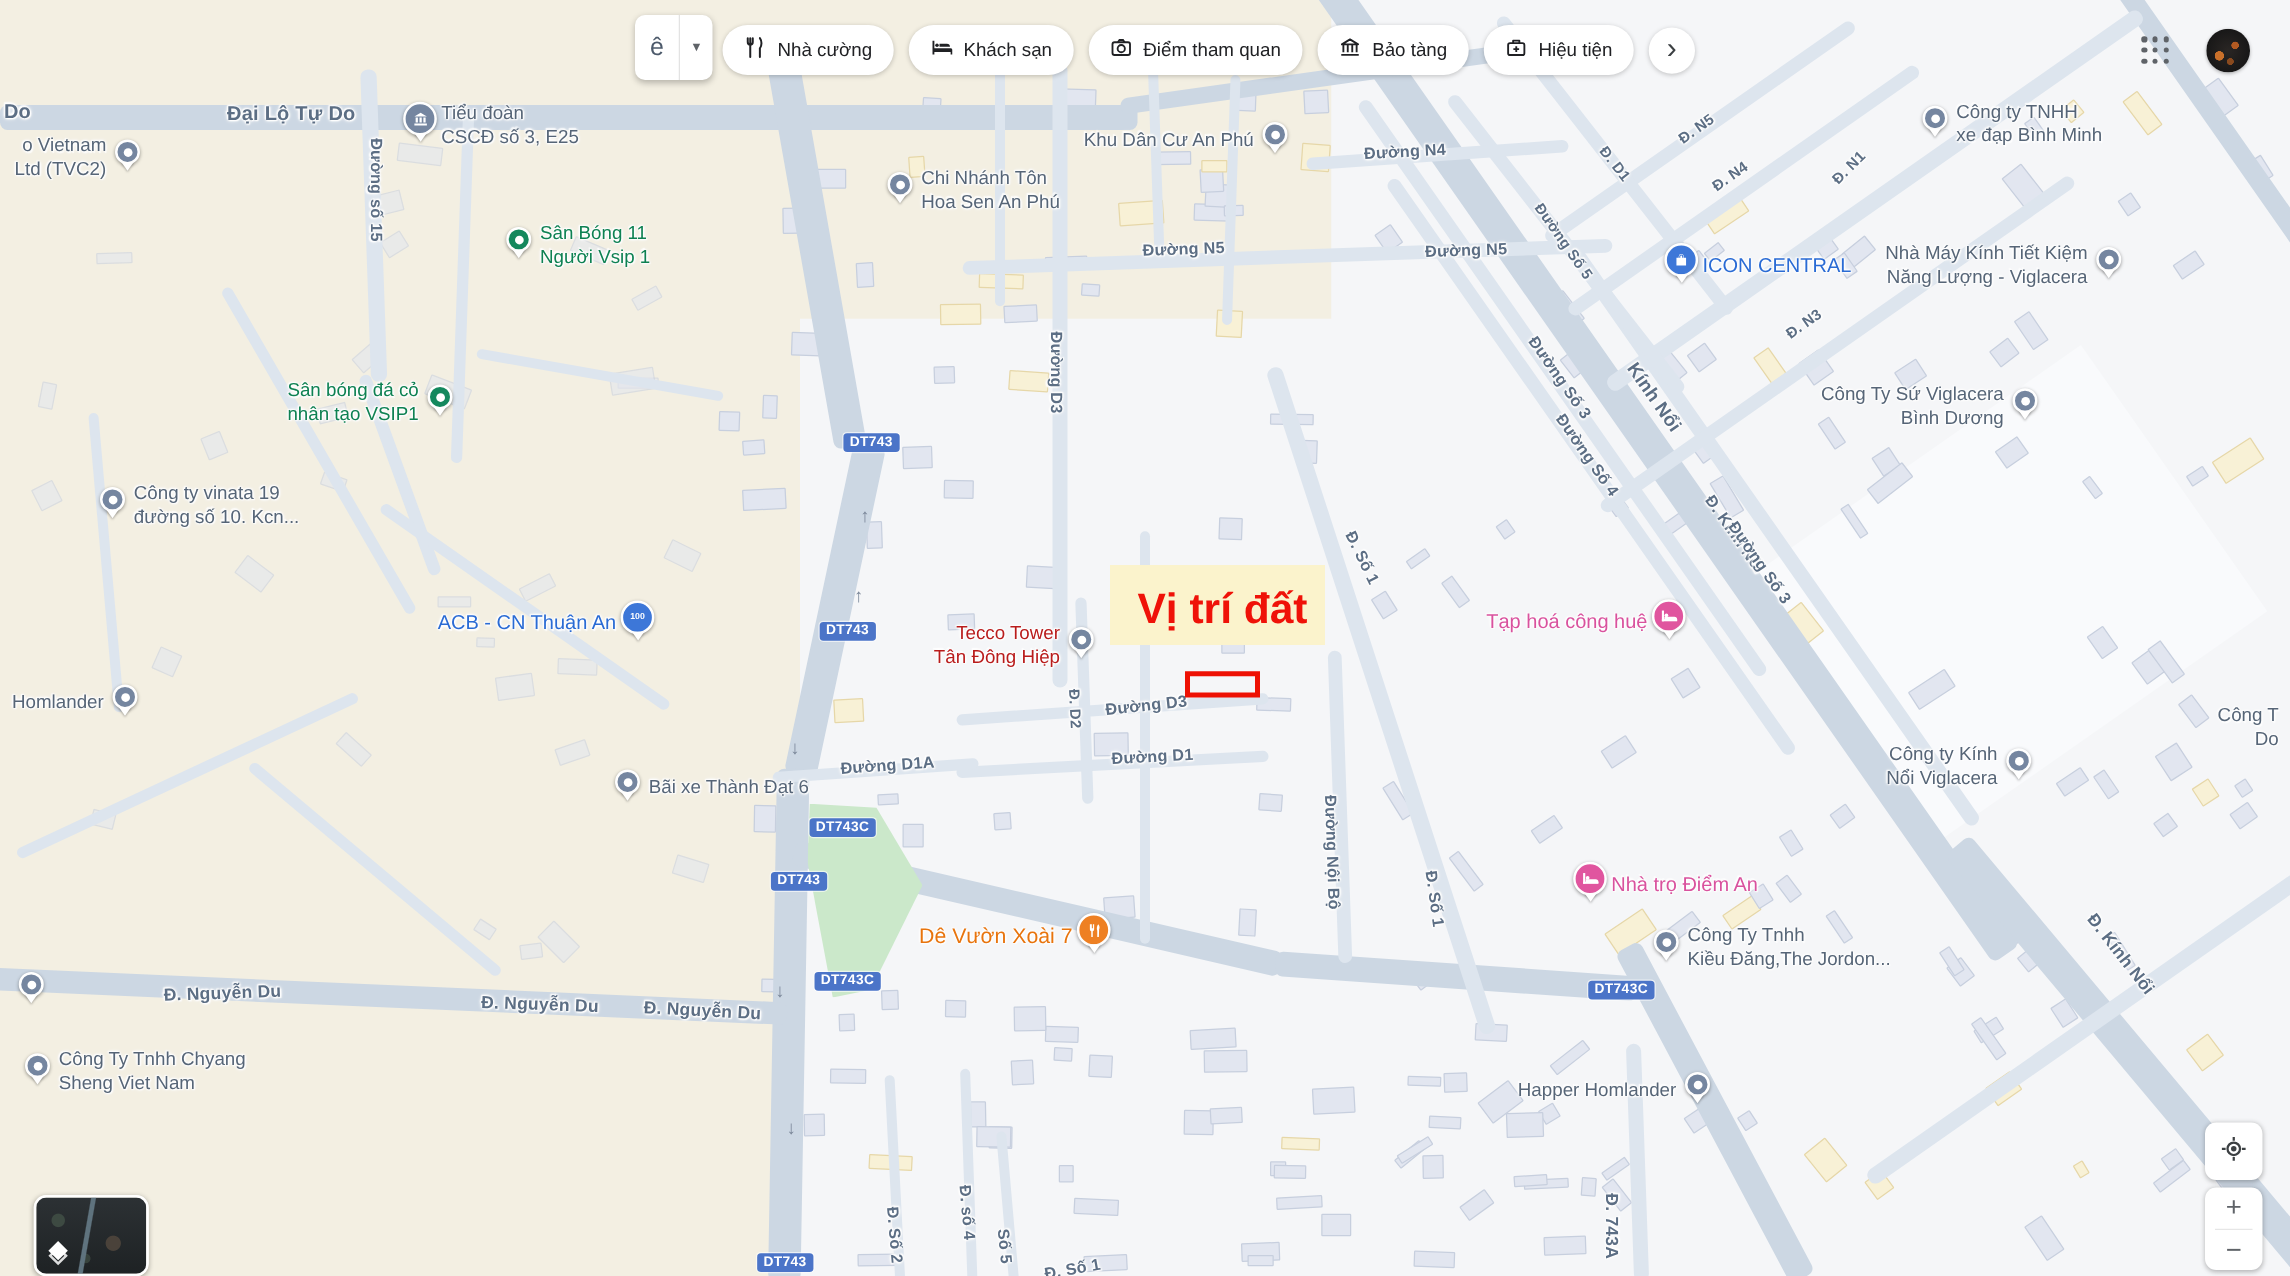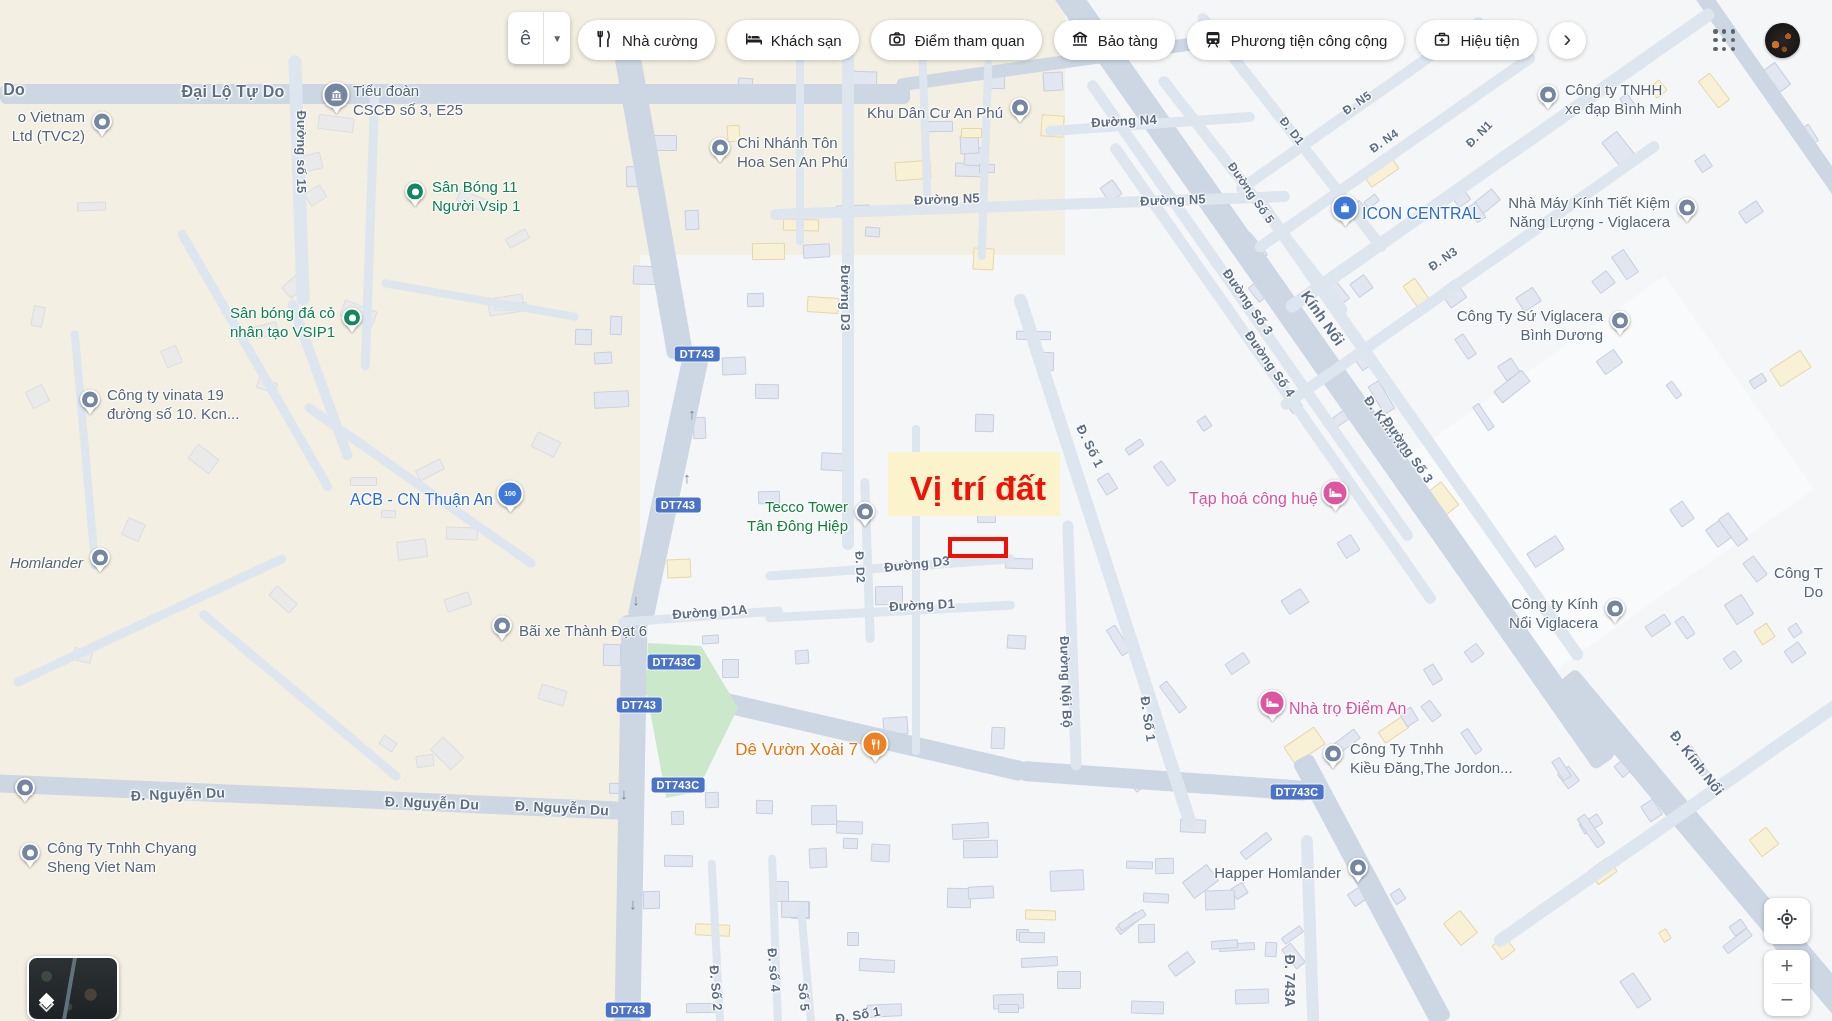--- a/index.html
+++ b/index.html
@@ -443,39 +443,39 @@
           </span>
           <span class="poi-label halo right" style="color:#566577;font-size:15px;">Công ty vinata 19<br>đường số 10. Kcn...</span>
         </div>
         <div class="poi" style="left:100px;top:562px;">
           <span class="pin">
       <span class="pin-c sm" style="background:#7586a0;">
               <span class="hole"></span>
             </span>
       <span class="tail"></span>
           </span>
-          <span class="poi-label halo left" style="color:#566577;font-size:15px;font-style:italic;">Homlander</span>
+          <span class="poi-label halo left" style="color:#566577;font-size:15px;">Homlander</span>
         </div>
         <div class="poi" style="left:510px;top:499px;">
           <span class="pin">
       <span class="pin-c lg" style="background:#3d77d8;">
               <span class="m100">100</span>
             </span>
       <span class="tail"></span>
           </span>
           <span class="poi-label halo left" style="color:#2a6bd4;font-size:16px;">ACB - CN Thuận An</span>
         </div>
         <div class="poi" style="left:865px;top:516px;">
           <span class="pin">
       <span class="pin-c sm" style="background:#7586a0;">
               <span class="hole"></span>
             </span>
       <span class="tail"></span>
           </span>
-          <span class="poi-label halo left" style="color:#15803d;font-size:15px;">Tecco Tower<br>Tân Đông Hiệp</span>
+          <span class="poi-label halo left" style="color:#b91c1c;font-size:15px;">Tecco Tower<br>Tân Đông Hiệp</span>
         </div>
         <div class="poi" style="left:502px;top:630px;">
           <span class="pin">
       <span class="pin-c sm" style="background:#7586a0;">
               <span class="hole"></span>
             </span>
       <span class="tail"></span>
           </span>
           <span class="poi-label halo right" style="color:#566577;font-size:15px;">Bãi xe Thành Đạt 6</span>
         </div>
@@ -657,30 +657,20 @@
       <span>Điểm tham quan</span>
     </div>
     <div class="chip">
       <span><svg width="18" height="18" viewBox="0 0 18 18" fill="none" stroke="#202124" stroke-width="1.5" stroke-linejoin="round">
             <path d="M2.5 6.5L9 2.5l6.5 4z"></path>
             <path d="M3.7 6.5v6.3M7.2 6.5v6.3M10.8 6.5v6.3M14.3 6.5v6.3M2 14.9h14"></path>
           </svg></span>
       <span>Bảo tàng</span>
     </div>
     <div class="chip">
-      <span><svg width="18" height="18" viewBox="0 0 18 18">
-            <path fill="#202124" d="M4.5 2h9a2 2 0 012 2v8a2 2 0 01-2 2h-9a2 2 0 01-2-2V4a2 2 0 012-2z"></path>
-            <rect fill="#fff" x="4" y="5.2" width="10" height="3.1"></rect>
-            <circle fill="#fff" cx="6.3" cy="11.6" r="1.1"></circle>
-            <circle fill="#fff" cx="11.7" cy="11.6" r="1.1"></circle>
-            <path stroke="#202124" stroke-width="1.4" stroke-linecap="round" d="M6 14.5L4.6 16.8M12 14.5l1.4 2.3"></path>
-          </svg></span>
-      <span>Phương tiện công cộng</span>
-    </div>
-    <div class="chip">
       <span><svg width="18" height="18" viewBox="0 0 18 18" fill="none" stroke="#202124" stroke-width="1.5" stroke-linejoin="round">
             <rect x="2.5" y="5.5" width="13" height="9.5" rx="1.5"></rect>
             <path d="M6.5 5.5v-2h5v2M9 8v4.6M6.7 10.3h4.6"></path>
           </svg></span>
       <span>Hiệu tiện</span>
     </div>
     <div id="more-btn">
       <span>›</span>
     </div>
   </div>

